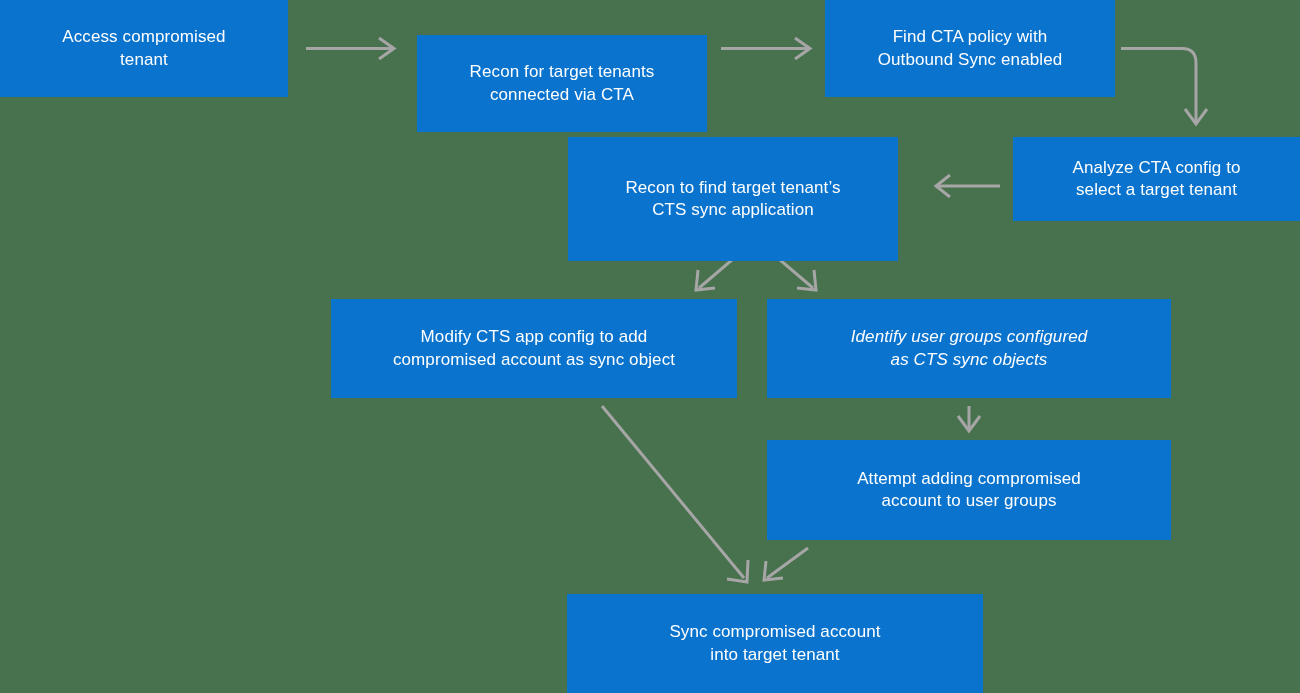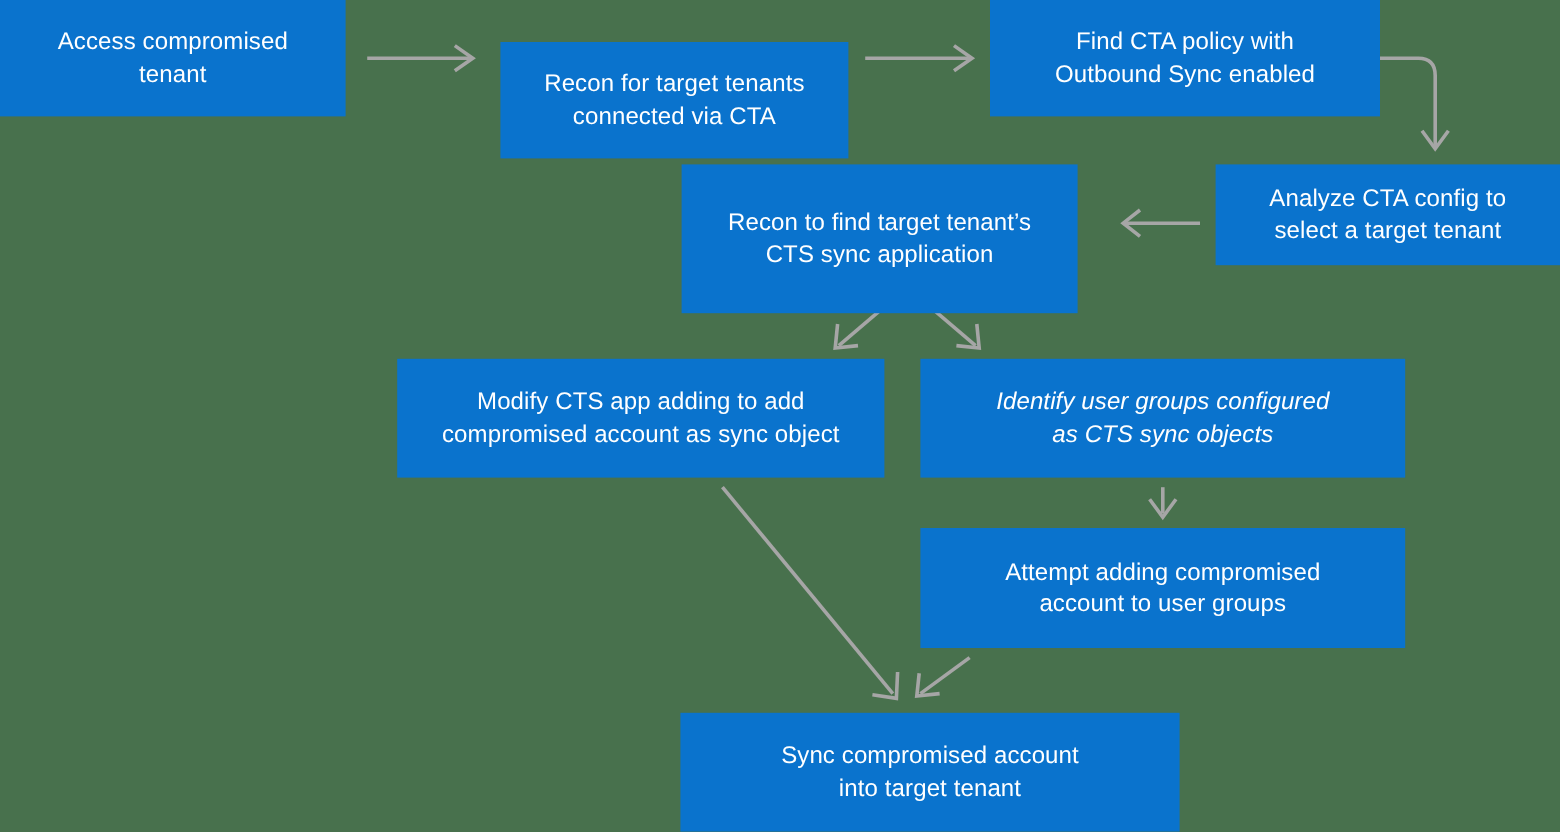--- a/index.html
+++ b/index.html
@@ -21,21 +21,21 @@
   }
   .node {
     position: absolute;
     background: #0a73cd;
     color: #ffffff;
     display: flex;
     align-items: center;
     justify-content: center;
     text-align: center;
     box-sizing: border-box;
-    font-size: 20px;
+    font-size: 17px;
     line-height: 1.32;
     letter-spacing: 0.1px;
     padding: 4px 14px;
   }
   .node .label {
     display: block;
     white-space: pre-line;
   }
   svg.connectors {
     position: absolute;
@@ -115,37 +115,37 @@
   <div class="node" style="left:0px; top:0px; width:288px; height:97px;">
     <span class="label">Access compromised
 tenant</span>
   </div>
 
   <div class="node" style="left:417px; top:0px; width:290px; height:97px;margin-top:35px;">
     <span class="label">Recon for target tenants
 connected via CTA</span>
   </div>
 
-  <div class="node" style="left:825px; top:0px; width:325px; height:97px;">
+  <div class="node" style="left:825px; top:0px; width:290px; height:97px;">
     <span class="label">Find CTA policy with
 Outbound Sync enabled</span>
   </div>
 
   <div class="node" style="left:1013px; top:137px; width:287px; height:84px;">
     <span class="label">Analyze CTA config to
 select a target tenant</span>
   </div>
 
   <div class="node" style="left:568px; top:137px; width:330px; height:124px;align-items:center;">
     <span class="label">Recon to find target tenant’s
 CTS sync application</span>
   </div>
 
   <div class="node" style="left:331px; top:299px; width:406px; height:99px;">
-    <span class="label">Modify CTS app adding to add
+    <span class="label">Modify CTS app config to add
 compromised account as sync object</span>
   </div>
 
   <div class="node" style="left:767px; top:299px; width:404px; height:99px;font-style:italic;">
     <span class="label">Identify user groups configured
 as CTS sync objects</span>
   </div>
 
   <div class="node" style="left:767px; top:440px; width:404px; height:100px;">
     <span class="label">Attempt adding compromised

